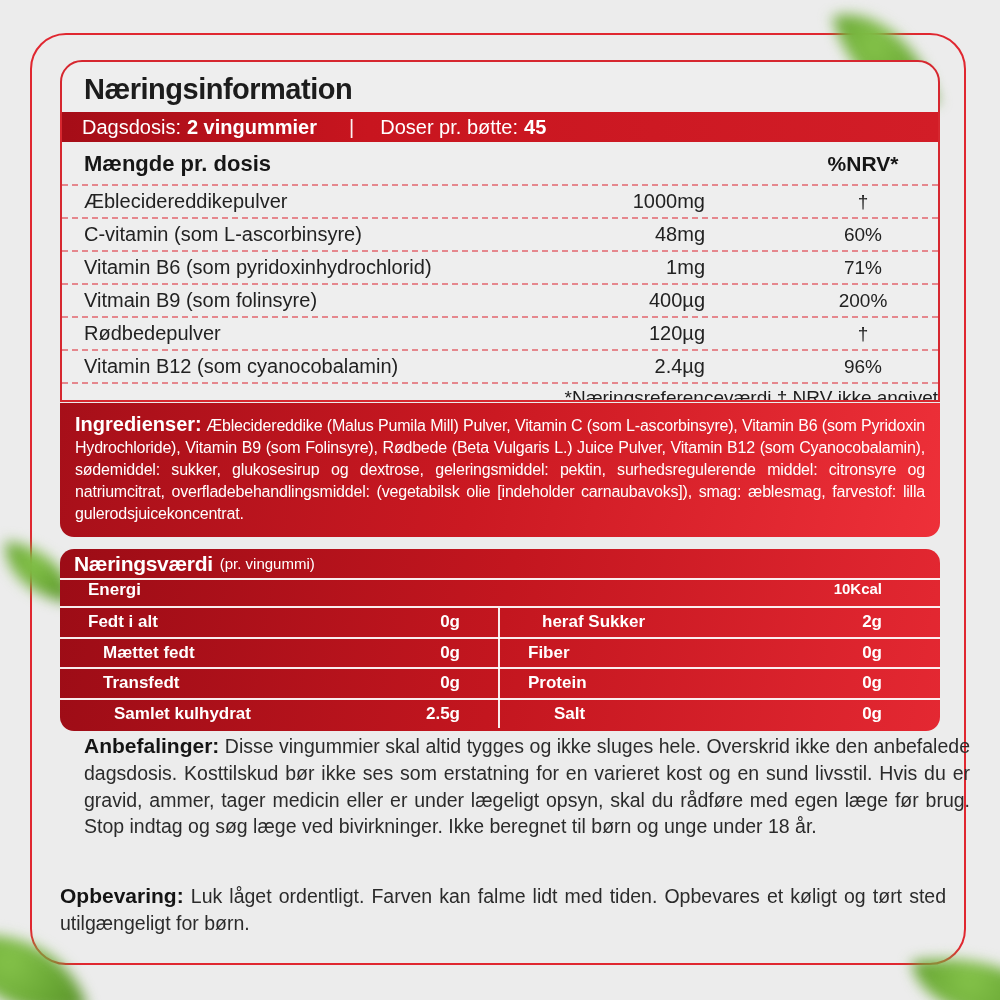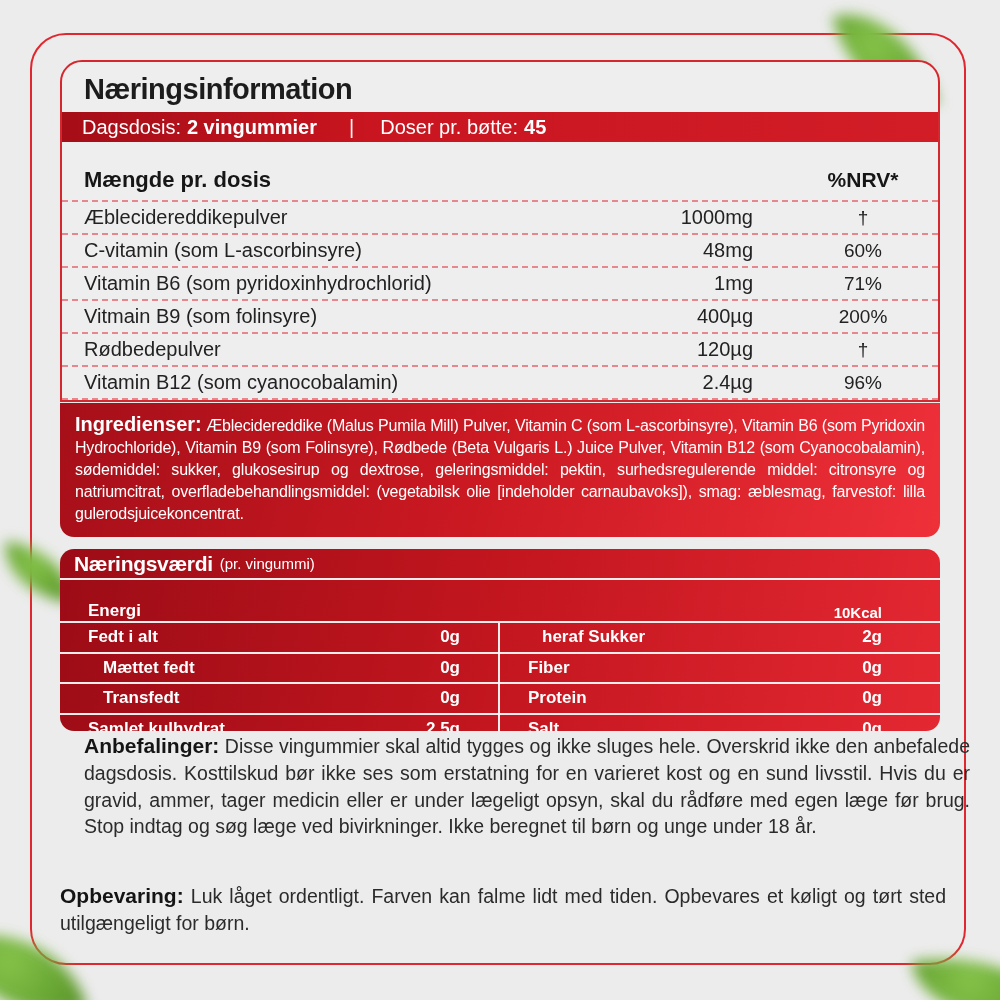--- a/index.html
+++ b/index.html
@@ -26,56 +26,56 @@
   .card-title{padding:11px 0 6px 22px;font-size:29px;font-weight:700;color:#1c1c1c;letter-spacing:-.5px;}
   .dose-bar{height:30px;display:flex;align-items:center;color:#fff;font-size:20px;
     background:linear-gradient(90deg,#a50d17 0%,#c8151f 35%,#d21d27 100%);padding-left:20px;}
   .dose-bar b{font-weight:700;margin-left:6px;text-align:center;}
   .dose-sep{margin:0 26px 0 32px;font-weight:400;opacity:.95;}
 
   .trow{display:flex;align-items:center;padding-left:22px;box-sizing:border-box;}
   .t-name{flex:1;font-size:20px;color:#222;}
   .t-amt{width:120px;text-align:right;font-size:20px;color:#222;}
   .t-nrv{width:150px;margin-left:35px;text-align:center;font-size:19px;color:#222;}
-  .thead{padding-top:25px;padding-bottom:7px;}
+  .thead{padding-top:9px;padding-bottom:7px;}
   .thead .t-name{font-size:22px;font-weight:700;color:#161616;}
   .thead .t-nrv{font-size:21px;font-weight:700;color:#161616;}
-  .tdata{height:33px;border-top:2px dashed #e5878d;}
+  .tdata{height:33px;border-top:2px dashed #e5878d;gap:48px;}
   .tfoot{border-top:2px dashed #e5878d;text-align:right;font-size:19px;color:#1d1d1d;padding-top:3px;}
 
   
   .ingredients{position:absolute;top:403px;left:0;width:880px;min-height:130px;box-sizing:border-box;
     background:linear-gradient(105deg,#a60f19 0%,#cb1922 48%,#ee3039 100%);
     border-radius:0 0 14px 14px;color:#fff;padding:10px 15px 12px 15px;
     font-size:16px;line-height:22px;text-align:justify;letter-spacing:-.2px;}
   .ingredients b{font-size:20px;font-weight:700;letter-spacing:0;}
 
   
   .facts{position:absolute;top:549px;left:0;width:880px;height:182px;box-sizing:border-box;
     background:linear-gradient(100deg,#9c0c16 0%,#c3161f 50%,#e42832 100%);
     border-radius:14px;color:#fff;overflow:hidden;}
   .f-head{height:31px;display:flex;align-items:center;padding-left:14px;
     border-bottom:2px solid rgba(255,255,255,.92);box-sizing:border-box;}
   .f-title{font-size:21px;font-weight:700;letter-spacing:-.3px;text-align:right;}
   .f-sub{font-size:15px;margin-left:7px;}
-  .f-energy{height:43px;display:flex;align-items:flex-end;justify-content:space-between;
+  .f-energy{height:28px;display:flex;align-items:flex-start;justify-content:space-between;
     padding:0 58px 0 28px;border-bottom:2px solid rgba(255,255,255,.92);box-sizing:border-box;}
   .f-energy .lab{font-size:17px;font-weight:700;}
   .f-energy .val{font-size:15px;font-weight:700;}
   .f-cols{display:flex;position:relative;height:120px;}
   .f-divider{position:absolute;left:438px;top:0;bottom:0;width:2px;background:rgba(255,255,255,.92);}
   .f-col-left{width:430px;display:flex;flex-direction:column;}
   .f-col-right{flex:1;display:flex;flex-direction:column;}
   .f-row{flex:1;display:flex;align-items:center;justify-content:space-between;box-sizing:border-box;
     border-bottom:2px solid rgba(255,255,255,.92);font-size:17px;font-weight:700;}
   .f-col-left .f-row{padding:0 30px 0 28px;}
   .f-col-left .f-row.indent{padding-left:43px;}
   .f-col-right .f-row{padding:0 58px 0 38px;}
   .f-col-right .f-row.indent{padding-left:52px;}
-  .f-row:last-child{border-bottom:none;}
+  .f-row:last-child{border-bottom:none;margin-left:26px;}
 
   
   .para{position:absolute;left:0;width:886px;font-size:19.5px;line-height:26.8px;
     color:#2b2b2b;text-align:justify;}
   .para b{font-size:21px;color:#141414;}
   .para-anbefalinger{top:733px;margin-left:24px;}
   .para-opbevaring{top:883px;}
 </style>
 </head>
 <body>

